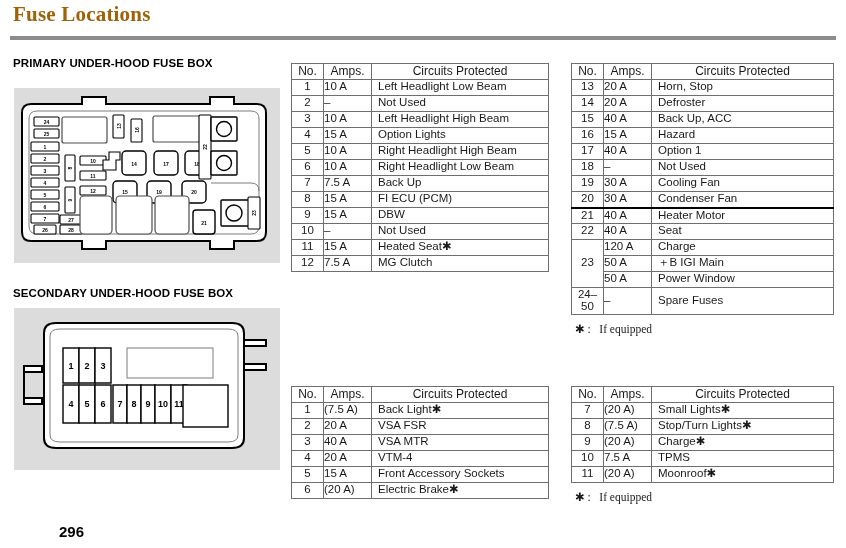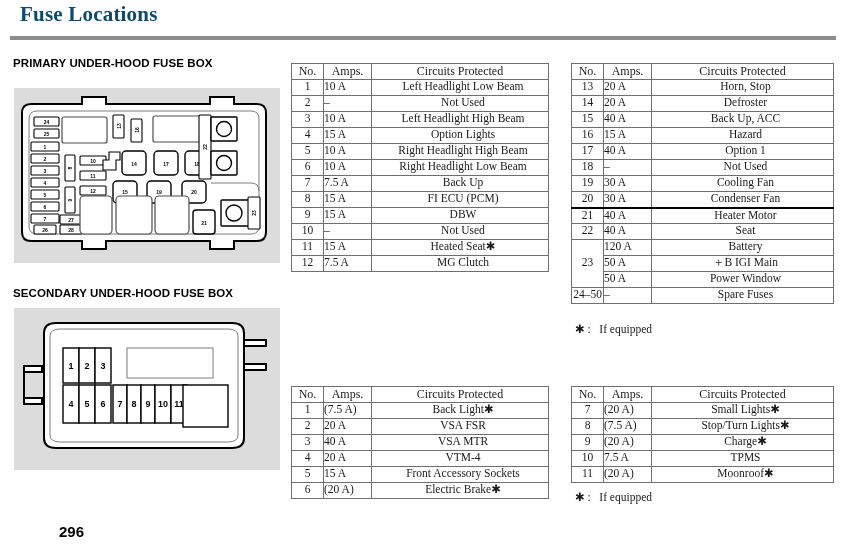--- a/index.html
+++ b/index.html
@@ -8,24 +8,24 @@
     width: 846px; height: 548px;
     background: #ffffff;
     font-family: "Liberation Sans", sans-serif;
     color: #1a1a1a;
     position: relative;
     overflow: hidden;
   }
 
   
   #page-title {
-    position:absolute; left:20px; top:2px;
+    position:absolute; left:13px; top:2px;
     font-family:"Liberation Serif", serif;
     font-size:21px; font-weight:bold; letter-spacing:0.2px;
-    color:#0c4a6e;
+    color:#a16207;
   }
   #title-rule {
     position:absolute; left:10px; top:36px; width:826px; height:4px;
     background:#8c8c8c;
   }
 
   
   .section-heading {
     position:absolute;
     font-family:"Liberation Sans", sans-serif;
@@ -41,36 +41,36 @@
     background:#dcdcdc;
   }
   #fig-primary   { left:14px; top:88px;  width:266px; height:175px; }
   #fig-secondary { left:14px; top:308px; width:266px; height:162px; }
   .fig-panel svg { display:block; }
 
   
   .fuse-table {
     position:absolute;
     border-collapse:collapse;
-    font-family:Liberation Serif, serif;
+    font-family:Liberation Sans, sans-serif;
     background:#fff;
   }
   .fuse-table td, .fuse-table th {
     border:1px solid #6e6e6e;
     font-weight:normal;
     font-size:11.5px;
     line-height:1.0;
     padding:1px 0 2px 0;
     height:16px;
     color:#1a1a1a;
   }
   .fuse-table th { font-size:12px; }
   .col-no    { width:32px; text-align:center; }
   .col-amps  { width:48px; }
-  .col-circ  { text-align:center; padding-left:6px !important; }
+  .col-circ  { text-align:left; padding-left:6px !important; }
   .hdr-circ  { text-align:center; padding-left:0 !important;margin-top:7px; }
   .thick-top { border-top:2px solid #000 !important; }
   .span-cell { vertical-align:middle; text-align:center; }
 
   #table-primary-left  { left:291px; top:63px;  width:258px; }
   #table-primary-right { left:571px; top:63px;  width:263px; }
   #table-sec-left      { left:291px; top:386px; width:258px; }
   #table-sec-right     { left:571px; top:386px; width:263px; }
 
   
@@ -404,21 +404,21 @@
         <td class="col-circ thick-top">Heater Motor</td>
       </tr>
       <tr>
         <td class="col-no">22</td>
         <td class="col-amps">40 A</td>
         <td class="col-circ">Seat</td>
       </tr>
       <tr>
         <td class="col-no span-cell" rowspan="3">23</td>
         <td class="col-amps">120 A</td>
-        <td class="col-circ">Battery</td>
+        <td class="col-circ">Charge</td>
       </tr>
       <tr>
         <td class="col-amps">50 A</td>
         <td class="col-circ">＋B IGI Main</td>
       </tr>
       <tr>
         <td class="col-amps">50 A</td>
         <td class="col-circ">Power Window</td>
       </tr>
       <tr>

